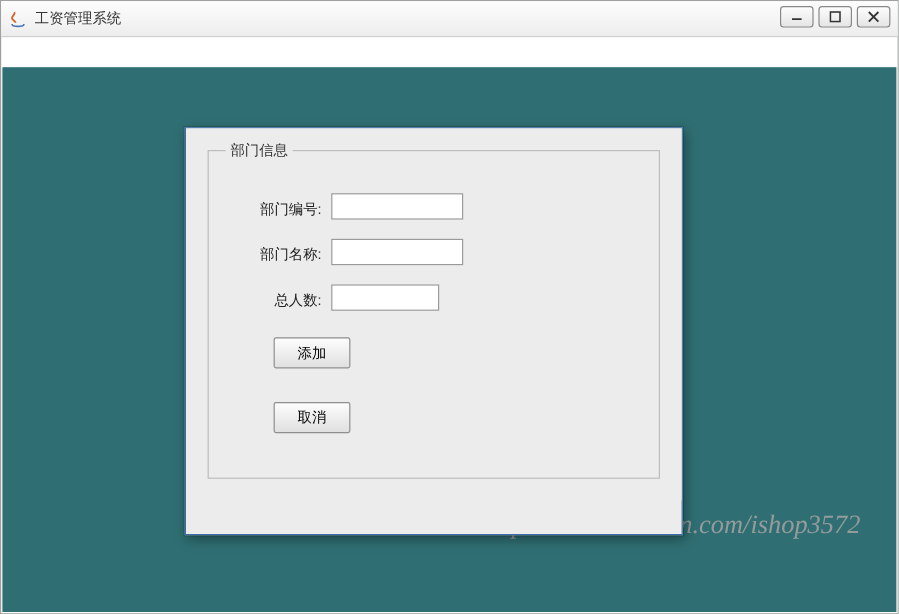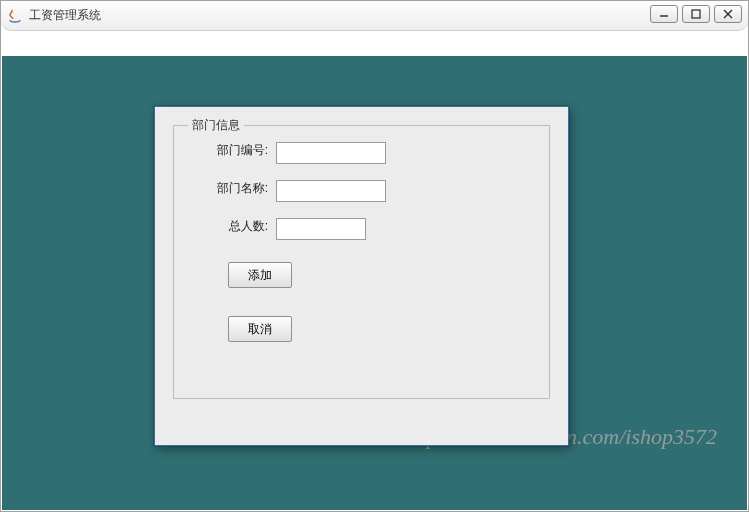--- a/index.html
+++ b/index.html
@@ -20,21 +20,20 @@
       position: relative;
     }
     .outer-titlebar {
       height: 30px;
       background: linear-gradient(#fdfdfd, #ededed);
       border-bottom: 1px solid #d0d0d0;
       display: flex;
       align-items: center;
       padding: 0 6px;
       position: relative;
-      border-radius: 10px;
     }
     .java-icon {
       width: 16px; height: 16px;
       margin-right: 6px;
       display: inline-flex;
       align-items: center; justify-content: center;
     }
     .outer-title {
       font-size: 12px;
       color: #333;
@@ -131,35 +130,35 @@
       width: 48px;
       background: linear-gradient(#e06a5e,#c8402f);
     }
     .dialog-body {
       padding: 18px;
       background: #ececec;
       height: calc(100% - 28px);
     }
     .fieldset {
       border: 1px solid #bdbdbd;
-      padding: 16px 24px 20px 24px;
+      padding: 35px 24px 20px 24px;
       position: relative;
       height: 100%;
       background: #ececec;
     }
     .fieldset-legend {
       position: absolute;
       top: -9px; left: 14px;
       background: #ececec;
       padding: 0 4px;
       font-size: 12px;
       color: #333;
     }
     .form-row {
-      display: flex; align-items: flex-start;
+      display: flex; align-items: flex-end;
       margin-bottom: 16px;
     }
     .form-row label {
       width: 70px;
       text-align: right;
       margin-right: 8px;
       font-size: 12px;
       color: #222;
     }
     .form-row input {

